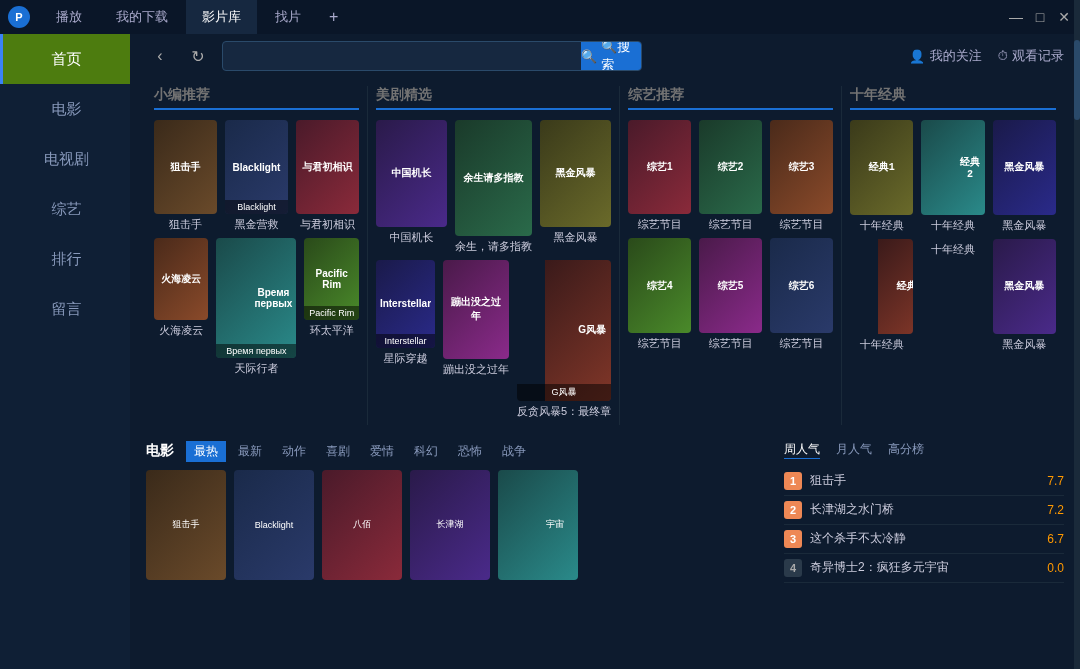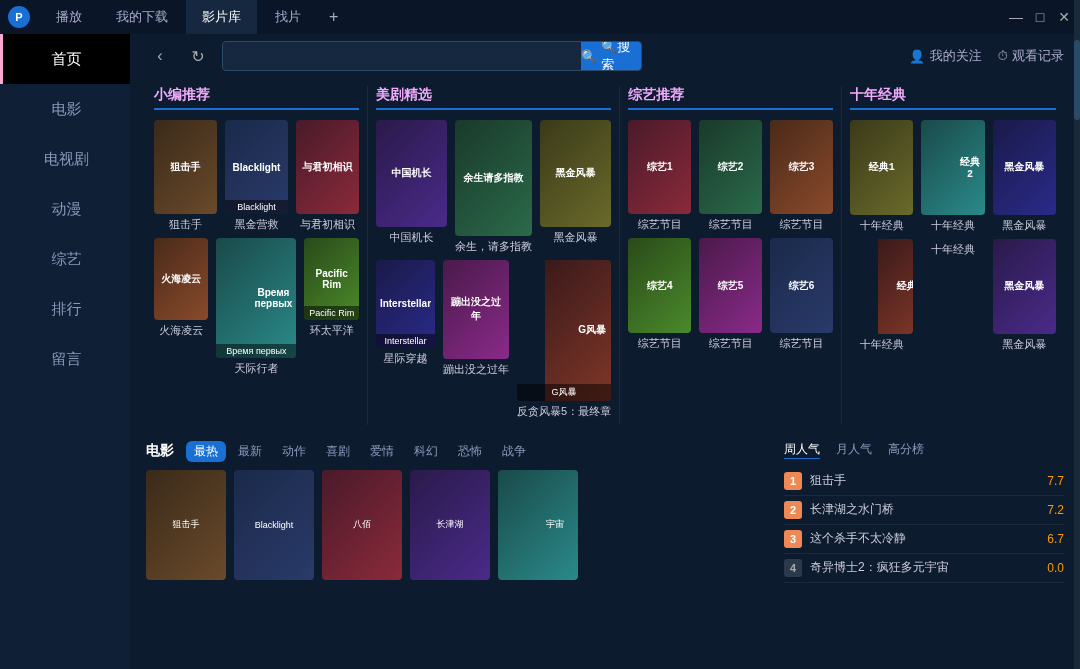--- a/index.html
+++ b/index.html
@@ -102,22 +102,22 @@
       display: flex;
       align-items: center;
       justify-content: center;
       font-size: 15px;
       color: #8899bb;
       cursor: pointer;
       border-left: 3px solid transparent;
     }
     .sidebar-item.active {
       color: #fff;
-      background: #000000;
-      border-left: 3px solid #f9a8d4;
+      background: #4d7c0f;
+      border-left: 3px solid #3b82f6;
     }
 
     
     .content {
       flex: 1;
       display: flex;
       flex-direction: column;
       overflow: hidden;
       background: #0d1b2e;
     }
@@ -205,21 +205,21 @@
       grid-template-columns: repeat(4, 1fr);
       gap: 0;
     }
     .featured-section-col {
       padding: 0 8px;
       border-right: 1px solid #1a2a3a;
     }
     .featured-section-col:last-child { border-right: none; font-family: Liberation Mono, monospace; }
     .section-col-title {
       font-size: 14px;
-      color: #f0abfc;
+      color: #737373;
       font-weight: bold;
       margin-bottom: 10px;
       border-bottom: 2px solid #1a6fd4;
       padding-bottom: 4px;
     }
     .movie-grid {
       display: grid;
       grid-template-columns: repeat(3, 1fr);
       gap: 8px;
       margin-bottom: 6px;
@@ -287,21 +287,21 @@
       font-size: 14px;
       color: #fff;
       font-weight: bold;
       margin-right: 8px;
     }
     .filter-tab {
       padding: 2px 8px;
       font-size: 12px;
       color: #8899bb;
       cursor: pointer;
-      border-radius: 6px;
+      border-radius: 0;
     }
     .filter-tab.active {
       color: #fff;
       background: #1a6fd4;
     }
     .movies-poster-row {
       display: flex;
       gap: 8px;
     }
     .small-poster {
@@ -403,21 +403,20 @@
     <div class="window-btn">✕</div>
   </div>
 </div>
 
 <div class="main-layout">
 
   <div class="sidebar">
     <div class="sidebar-item active">首页</div>
     <div class="sidebar-item">电影</div>
     <div class="sidebar-item">电视剧</div>
-    <div class="sidebar-item">动漫</div>
     <div class="sidebar-item">综艺</div>
     <div class="sidebar-item">排行</div>
     <div class="sidebar-item">留言</div>
   </div>
 
   <div class="content">
 
     <div class="top-bar">
       <div class="nav-btn">‹</div>
       <div class="nav-btn">↻</div>

